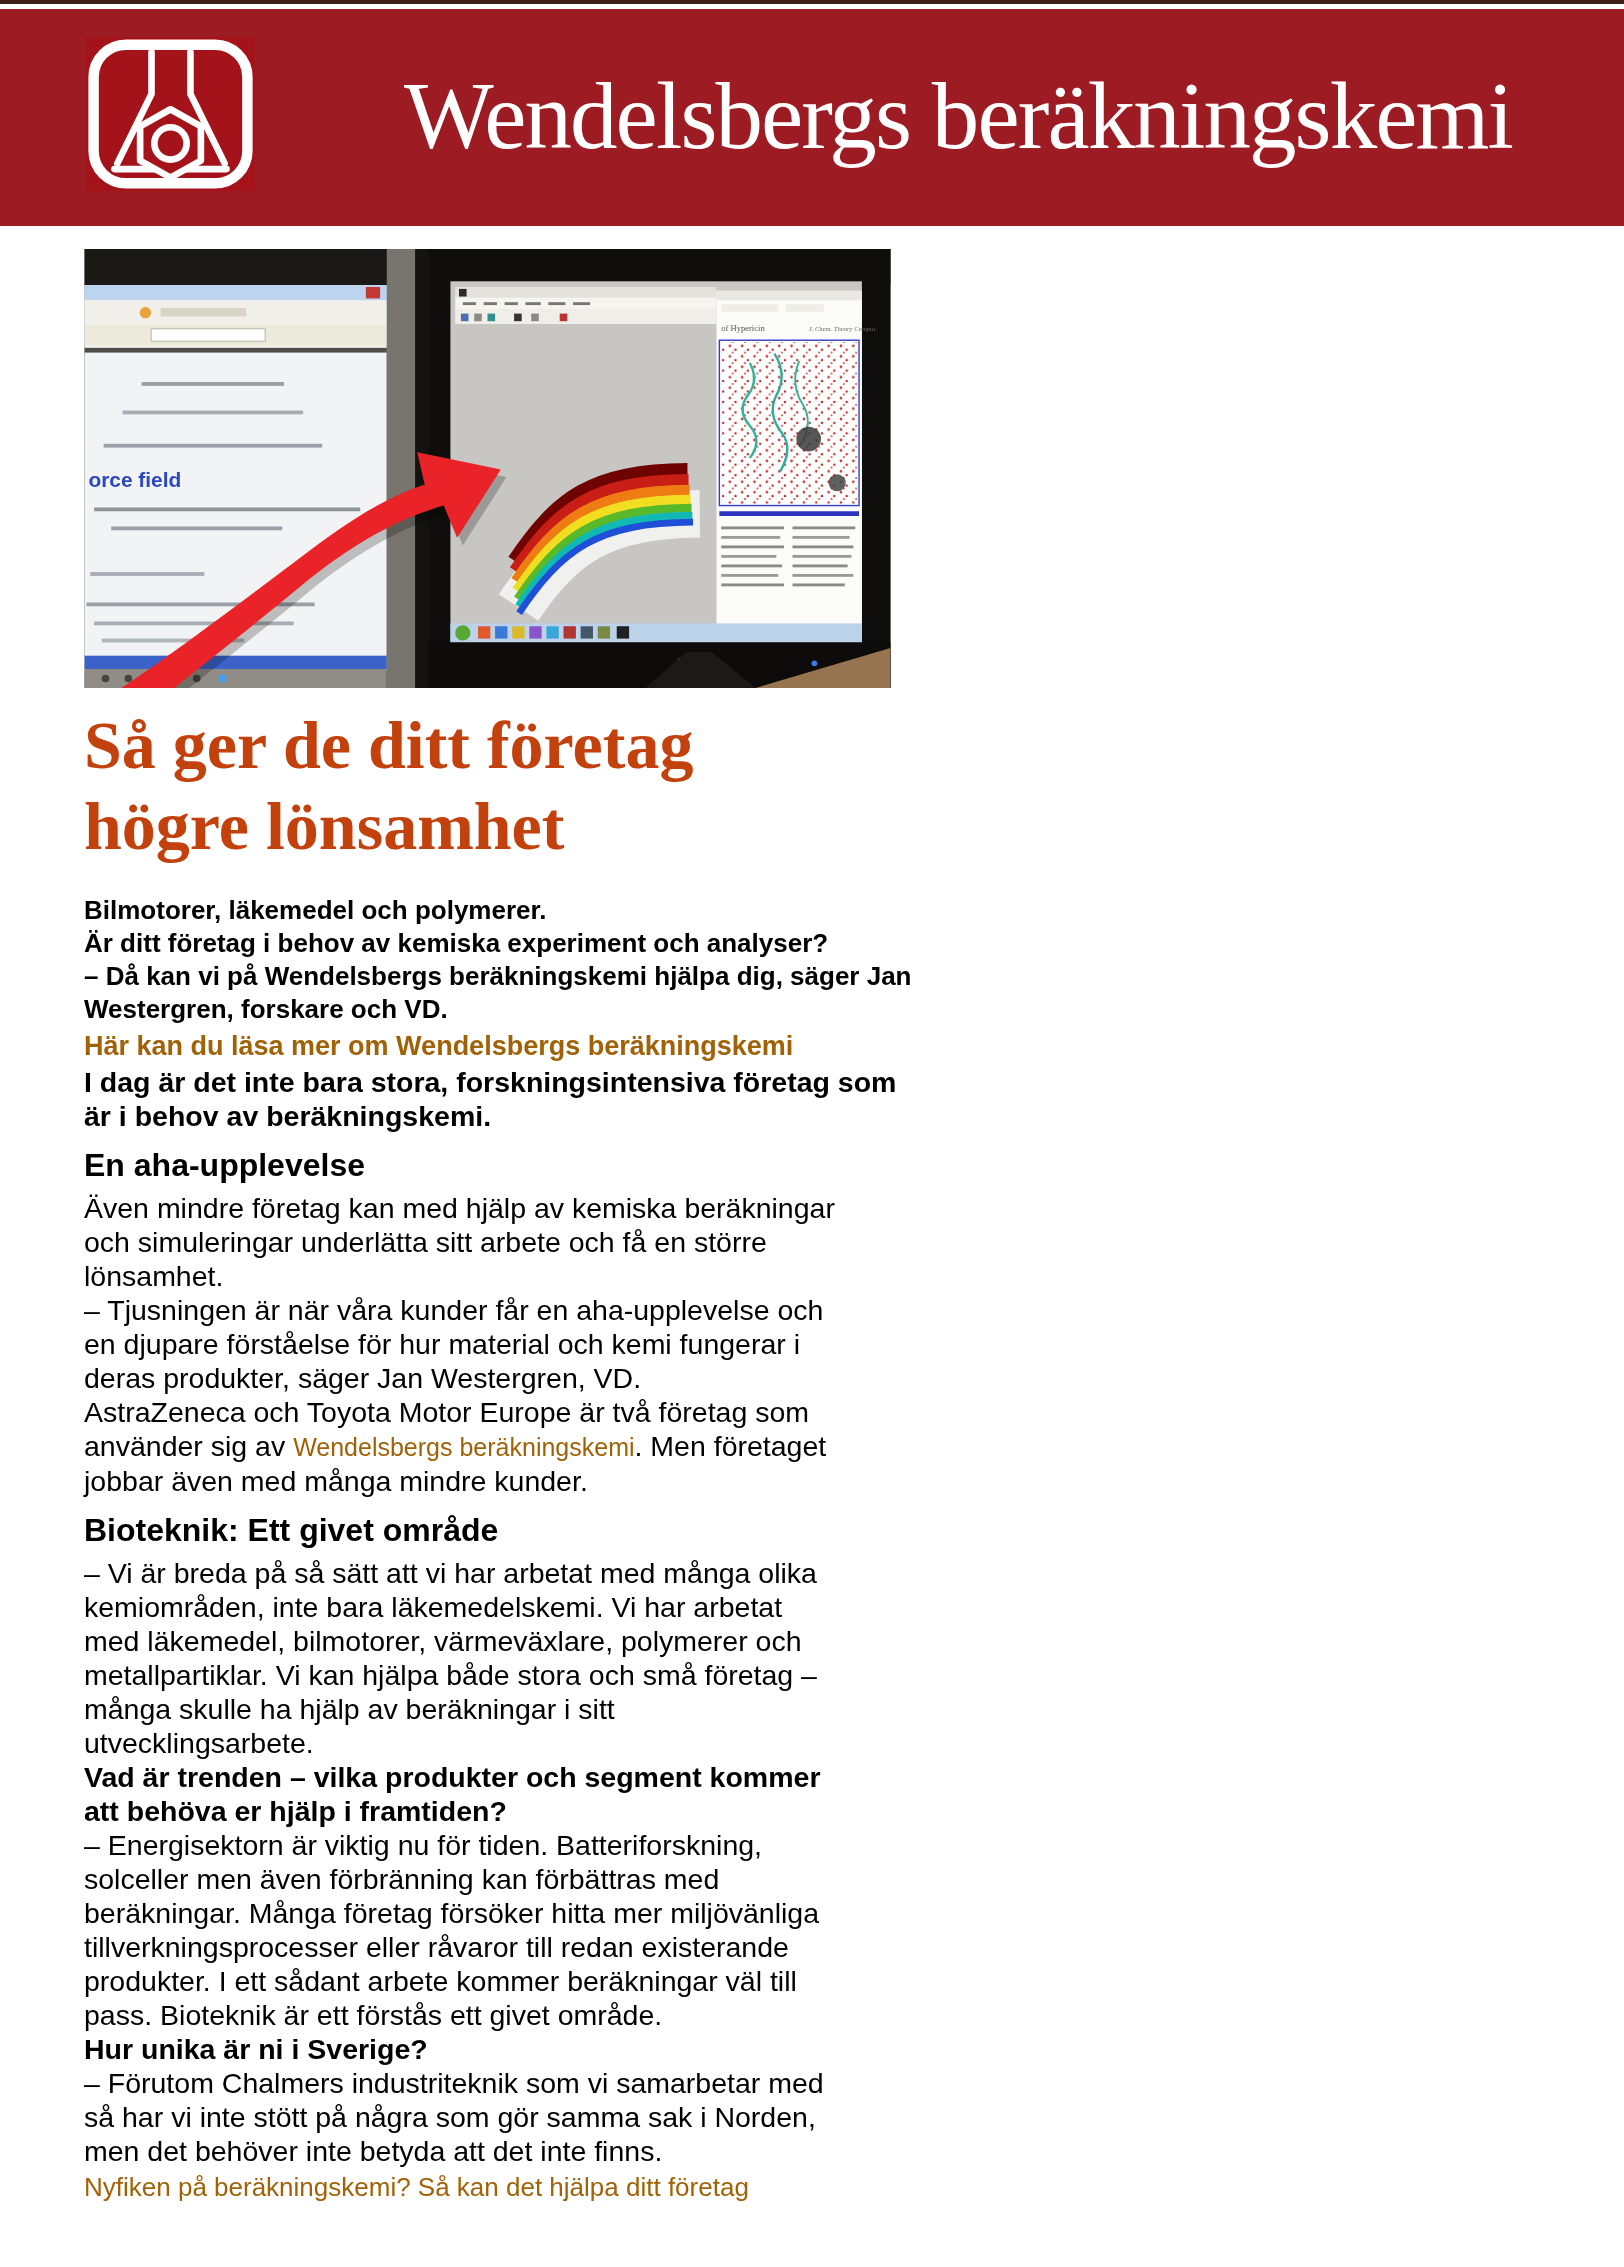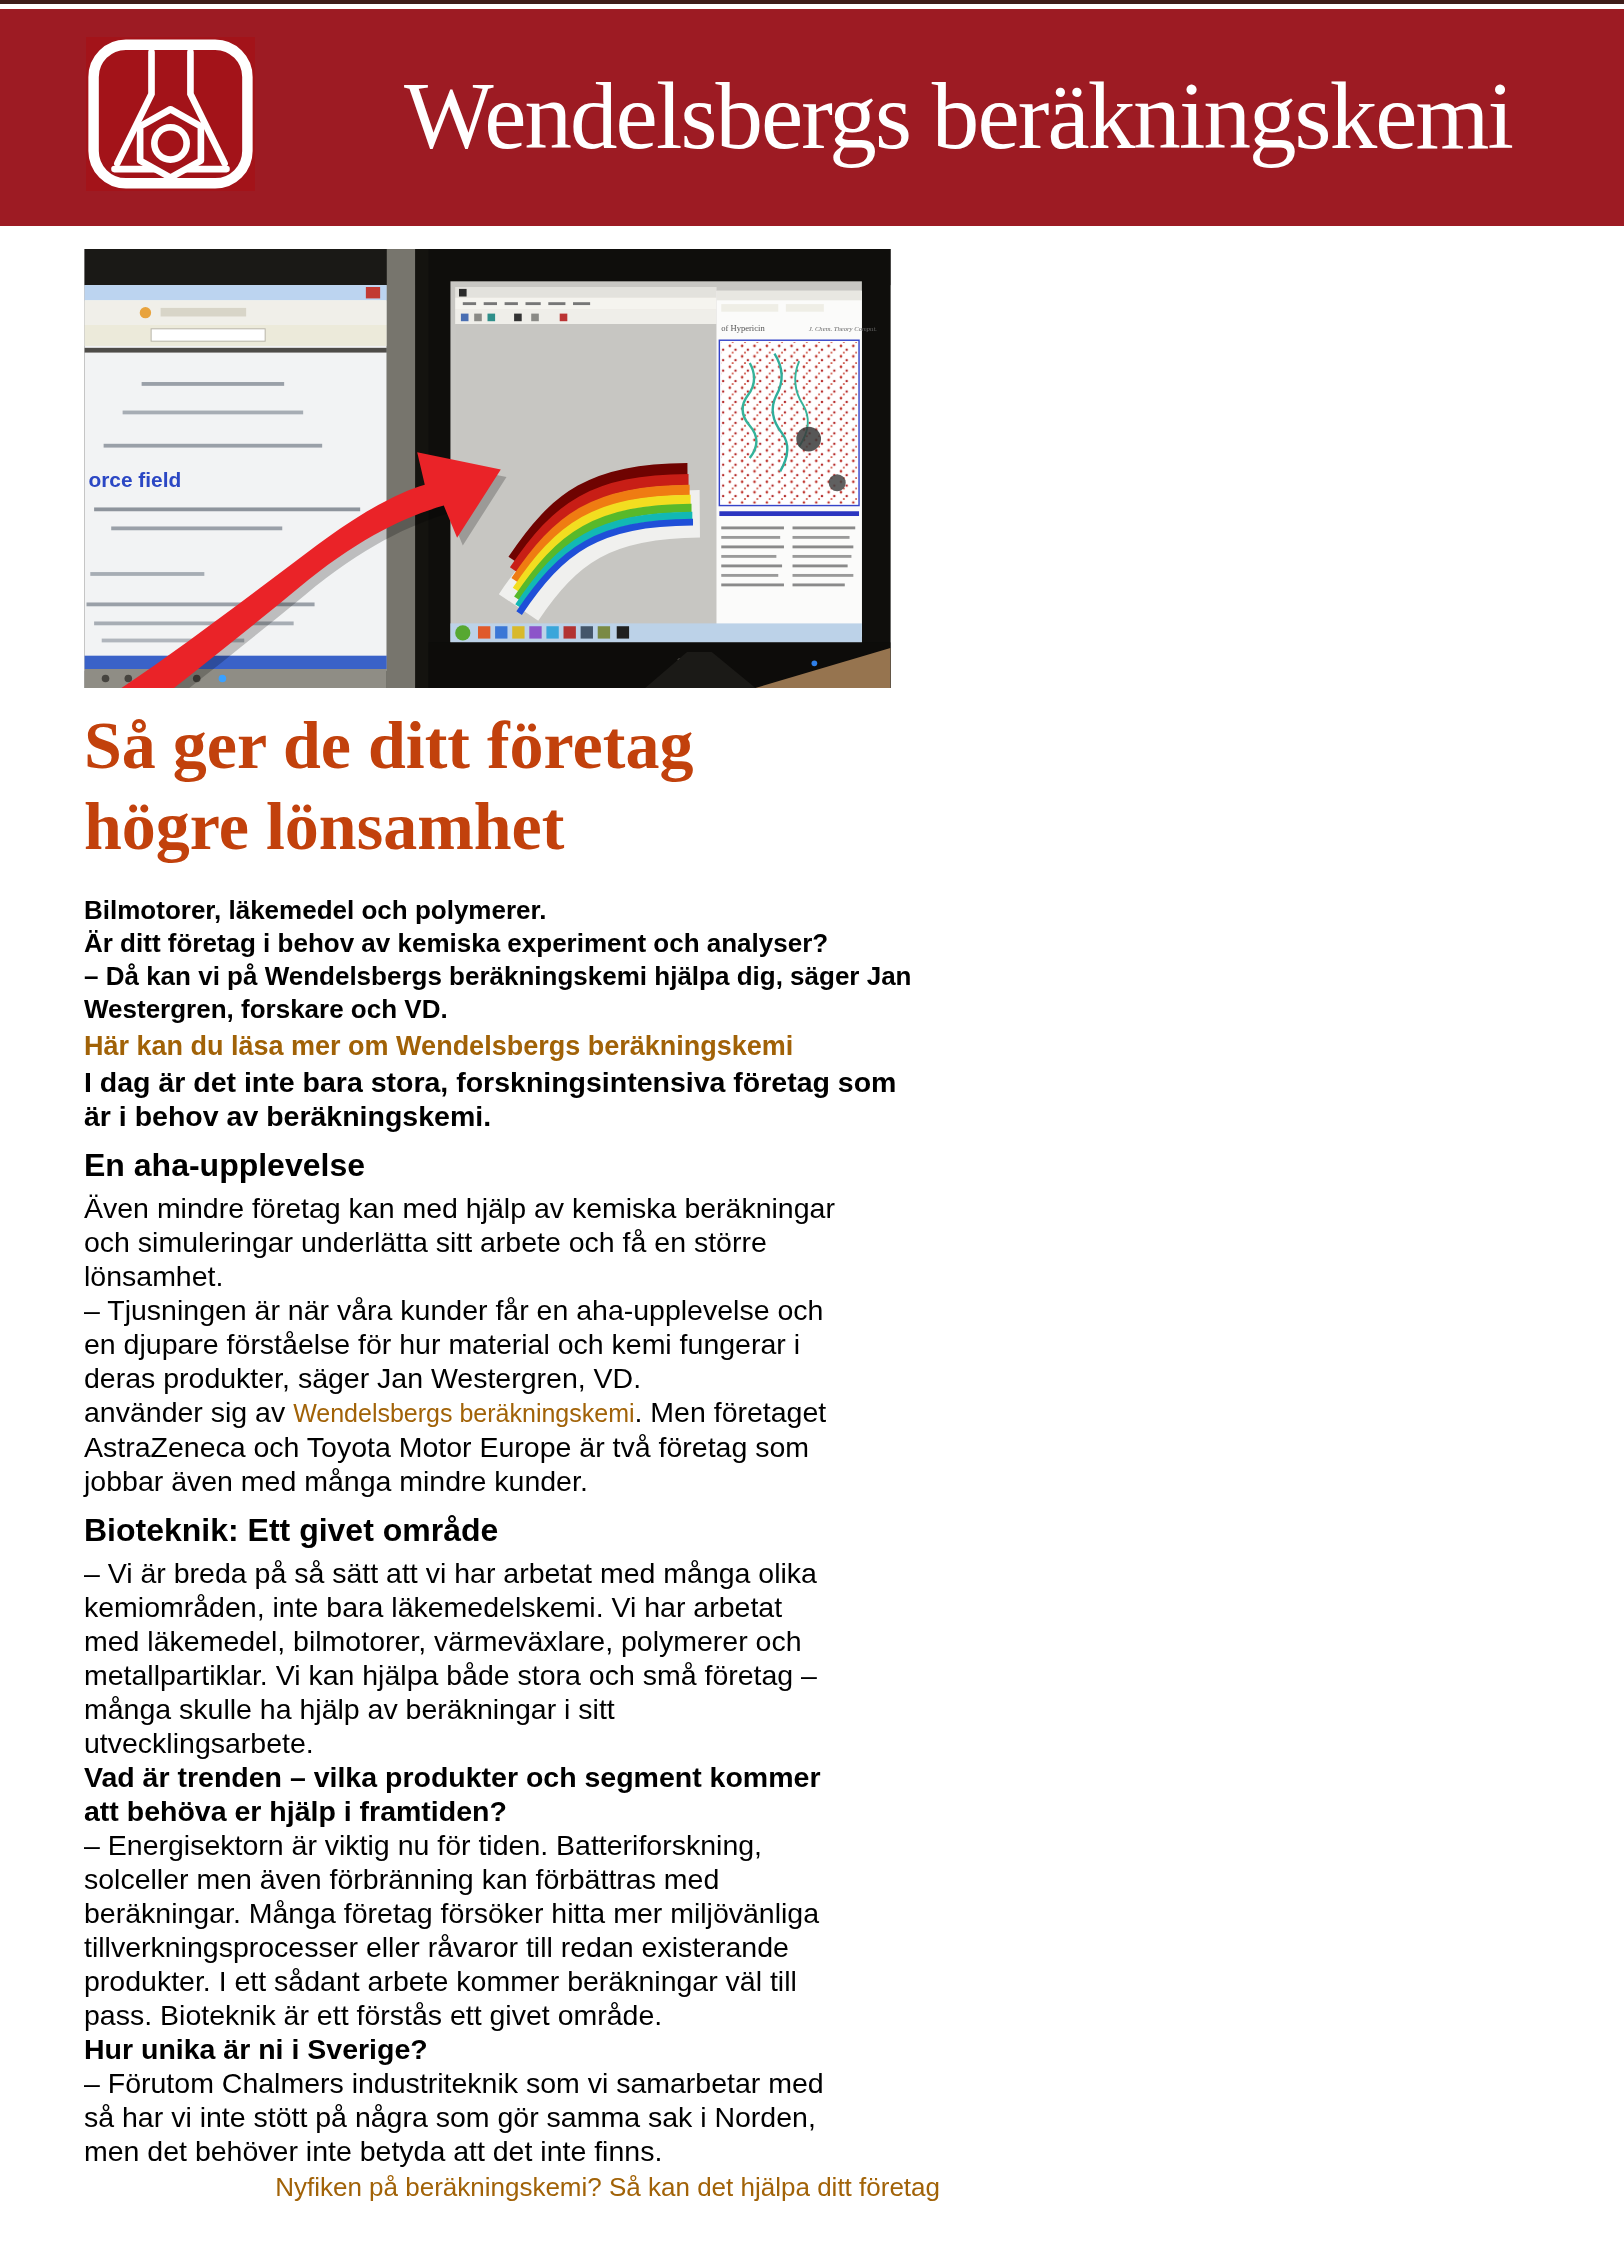--- a/index.html
+++ b/index.html
@@ -32,21 +32,21 @@
   }
   .intro { margin-top:27px; font-weight:700; font-size:26px; line-height:33px; }
   .readmore { margin-top:4.8px; font-weight:700; font-size:27px; line-height:33px; }
   .readmore a, .bottom-link a, .inline-link { color:#a16207; text-decoration:none; cursor:pointer; }
   .lead { margin-top:1.9px;font-weight:bold; }
   .body { font-size:28.5px; line-height:34px; }
   .line { white-space:nowrap; }
   .line.bold { font-weight:700; }
   .inline-link { font-size:25px; }
   .section-heading { font-size:32px; line-height:48px; font-weight:700; margin-top:8px; margin-bottom:1.9px; }
-  .bottom-link { margin-top:1.9px; font-size:26px; line-height:34px;text-align:right; }
+  .bottom-link { margin-top:1.9px; font-size:26px; line-height:34px; }
 </style>
 </head>
 <body>
 
 <div class="top-rule"></div>
 
 <header class="header-band">
   <div class="logo-box">
     <svg viewBox="0 0 178 162" aria-hidden="true">
       <rect x="8" y="8" width="162" height="146" rx="34" fill="none" stroke="#ffffff" stroke-width="11"></rect>
@@ -230,22 +230,22 @@
     </div>
 
   <h2 class="section-heading">En aha-upplevelse</h2>
   <div class="body">
       <div class="line">Även mindre företag kan med hjälp av kemiska beräkningar</div>
       <div class="line">och simuleringar underlätta sitt arbete och få en större</div>
       <div class="line">lönsamhet.</div>
       <div class="line">– Tjusningen är när våra kunder får en aha-upplevelse och</div>
       <div class="line">en djupare förståelse för hur material och kemi fungerar i</div>
       <div class="line">deras produkter, säger Jan Westergren, VD.</div>
+      <div class="line">AstraZeneca och Toyota Motor Europe är två företag som</div>
       <div class="line"><span>använder sig av </span><a class="inline-link">Wendelsbergs beräkningskemi</a><span>. Men företaget</span></div>
-      <div class="line">AstraZeneca och Toyota Motor Europe är två företag som</div>
       <div class="line">jobbar även med många mindre kunder.</div>
     </div>
 
   <h2 class="section-heading">Bioteknik: Ett givet område</h2>
   <div class="body">
       <div class="line">– Vi är breda på så sätt att vi har arbetat med många olika</div>
       <div class="line">kemiområden, inte bara läkemedelskemi. Vi har arbetat</div>
       <div class="line">med läkemedel, bilmotorer, värmeväxlare, polymerer och</div>
       <div class="line">metallpartiklar. Vi kan hjälpa både stora och små företag –</div>
       <div class="line">många skulle ha hjälp av beräkningar i sitt</div>

